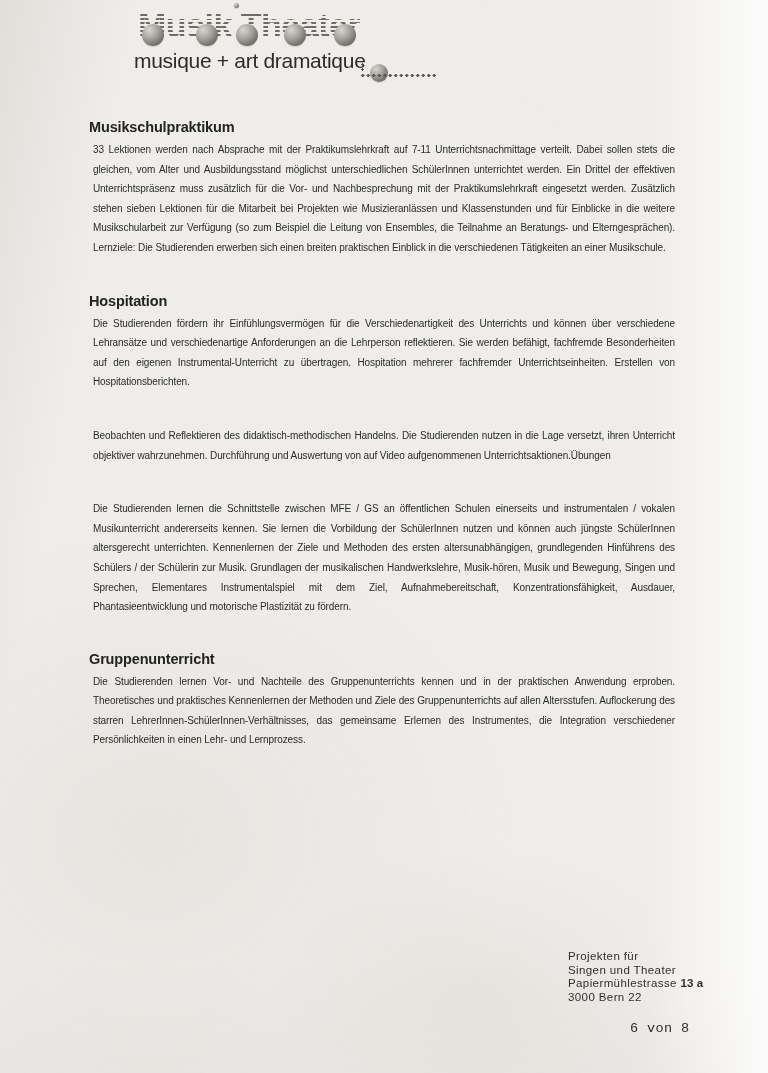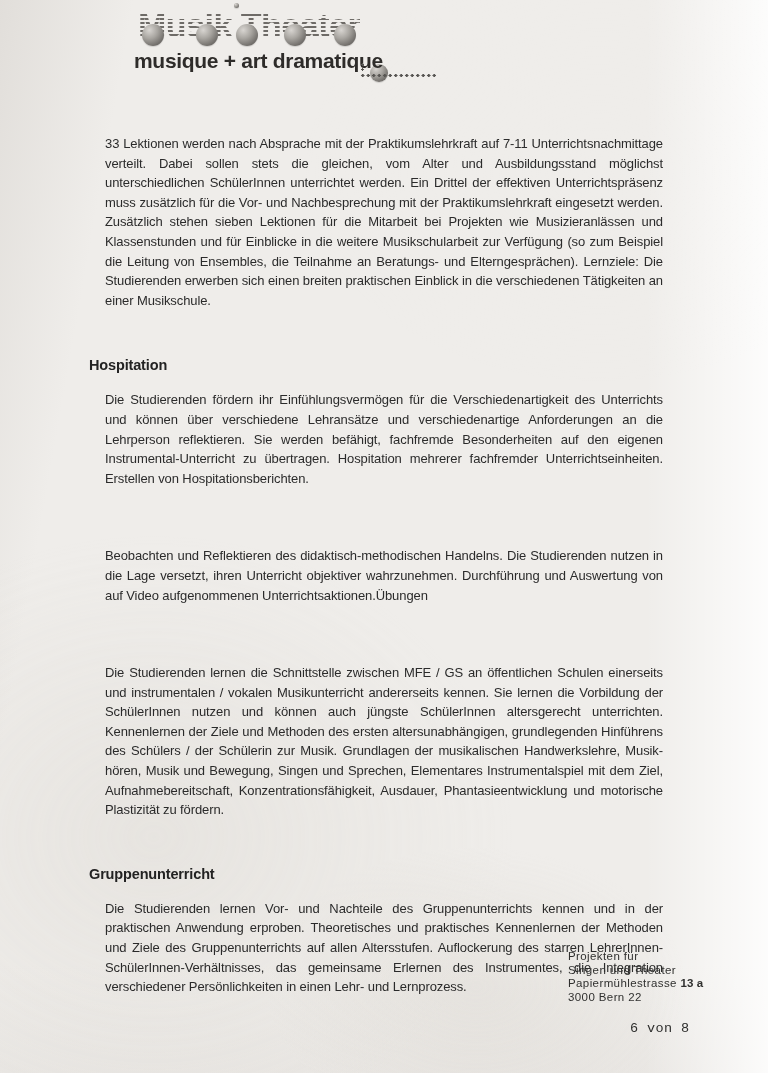--- a/index.html
+++ b/index.html
@@ -70,21 +70,21 @@
     border-radius: 50%;
     background:
       radial-gradient(circle at 33% 28%, #d8d5d1 0%, #a9a6a1 38%, #7e7b77 66%, #5d5a57 88%, #6e6b68 100%);
     box-shadow: 0 1px 1px rgba(0,0,0,0.13);
   }
   .logo-sub {
     position: absolute;
     left: 0px;
     top: 45px;
     font-family: "Liberation Sans", sans-serif;
-    font-weight: bold;
+    font-weight: normal;
     font-size: 21px;
     letter-spacing: -0.3px;
     color: #2e2c2a;
     white-space: nowrap;
   }
   .logo-dotline {
     position: absolute;
     left: 226px;
     top: 70px;
     width: 76px;
@@ -120,23 +120,23 @@
   h2.sec-title {
     margin: 0 0 1px 0;
     font-family: "Liberation Sans", sans-serif;
     font-size: 14.5px;
     font-weight: bold;
     letter-spacing: -0.15px;
     color: #232323;
     line-height: 18px;
   }
   p.sec-body {
-    margin: 16px;
-    font-family: "Liberation Sans", sans-serif;
-    font-size: 13px;
+    margin: 4px;
+    font-family: "Liberation Sans", sans-serif;
+    font-size: 10px;
     line-height: 19.6px;
     text-align: justify;
     text-justify: inter-word;
     color: #2b2b2b;
     letter-spacing: -0.1px;
   }
 
   
   .footer-addr {
     position: absolute;
@@ -177,20 +177,21 @@
 
     <div class="logo-sub">musique + art dramatique</div>
 
     <div class="logo-dotstem"></div>
     <div class="logo-dotline"></div>
   </div>
 
   <div class="content">
 
     <div class="section">
+      <h2 class="sec-title">Musikschulpraktikum</h2>
       <p class="sec-body">33 Lektionen werden nach Absprache mit der Praktikumslehrkraft auf 7-11 Unterrichtsnachmittage verteilt. Dabei sollen stets die gleichen, vom Alter und Ausbildungsstand möglichst unterschiedlichen SchülerInnen unterrichtet werden. Ein Drittel der effektiven Unterrichtspräsenz muss zusätzlich für die Vor- und Nachbesprechung mit der Praktikumslehrkraft eingesetzt werden. Zusätzlich stehen sieben Lektionen für die Mitarbeit bei Projekten wie Musizieranlässen und Klassenstunden und für Einblicke in die weitere Musikschularbeit zur Verfügung (so zum Beispiel die Leitung von Ensembles, die Teilnahme an Beratungs- und Elterngesprächen). Lernziele: Die Studierenden erwerben sich einen breiten praktischen Einblick in die verschiedenen Tätigkeiten an einer Musikschule.</p>
     </div>
 
     <div class="sec-gap-1"></div>
 
     <div class="section">
       <h2 class="sec-title">Hospitation</h2>
       <p class="sec-body">Die Studierenden fördern ihr Einfühlungsvermögen für die Verschiedenartigkeit des Unterrichts und können über verschiedene Lehransätze und verschiedenartige Anforderungen an die Lehrperson reflektieren. Sie werden befähigt, fachfremde Besonderheiten auf den eigenen Instrumental-Unterricht zu übertragen. Hospitation mehrerer fachfremder Unterrichtseinheiten. Erstellen von Hospitationsberichten.</p>
     </div>
 

